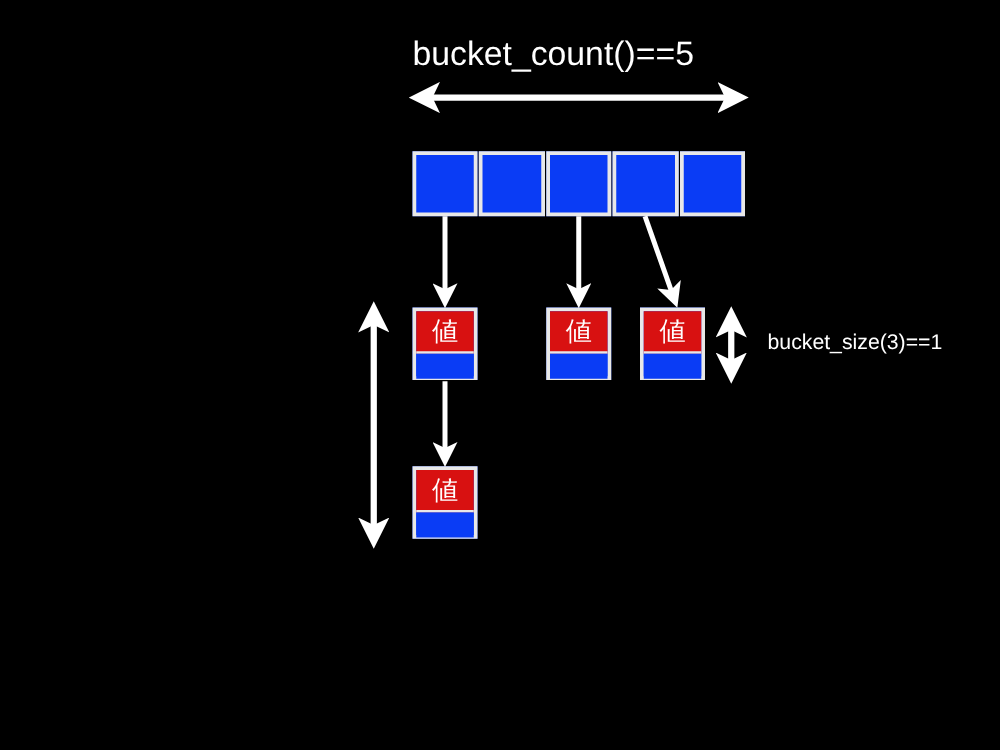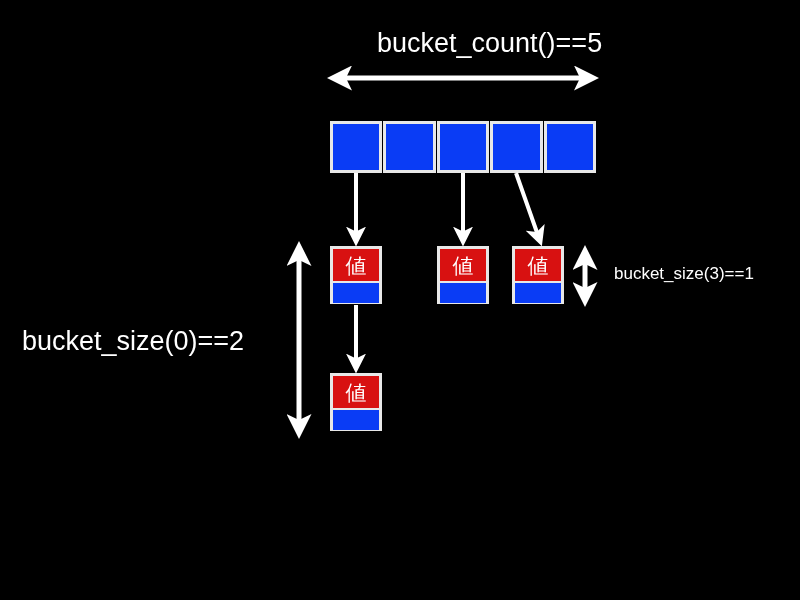--- a/index.html
+++ b/index.html
@@ -20,21 +20,20 @@
     position: absolute;
     color: #ffffff;
     white-space: nowrap;
     letter-spacing: 0px;
     line-height: 1;
   }
   #title-label {
     left: 330px;
     top: 30px;
     font-size: 27px;
-    margin-left: 47px;
   }
   #bucket-size-0-label {
     left: 22px;
     top: 328px;
     font-size: 27px;
   }
   #bucket-size-3-label {
     left: 614px;
     top: 265px;
     font-size: 17px;
@@ -97,21 +96,20 @@
     pointer-events: none;
   }
 </style>
 </head>
 <body>
 
 <div id="stage">
 
   <div class="label" id="title-label">bucket_count()==5</div>
 
-  <div class="label" id="bucket-size-0-label">bucket_size(0)==2</div>
 
   <div class="label" id="bucket-size-3-label">bucket_size(3)==1</div>
 
   <div id="bucket-array">
     <div class="bucket-cell"></div>
     <div class="bucket-cell"></div>
     <div class="bucket-cell"></div>
     <div class="bucket-cell"></div>
     <div class="bucket-cell"></div>
   </div>

